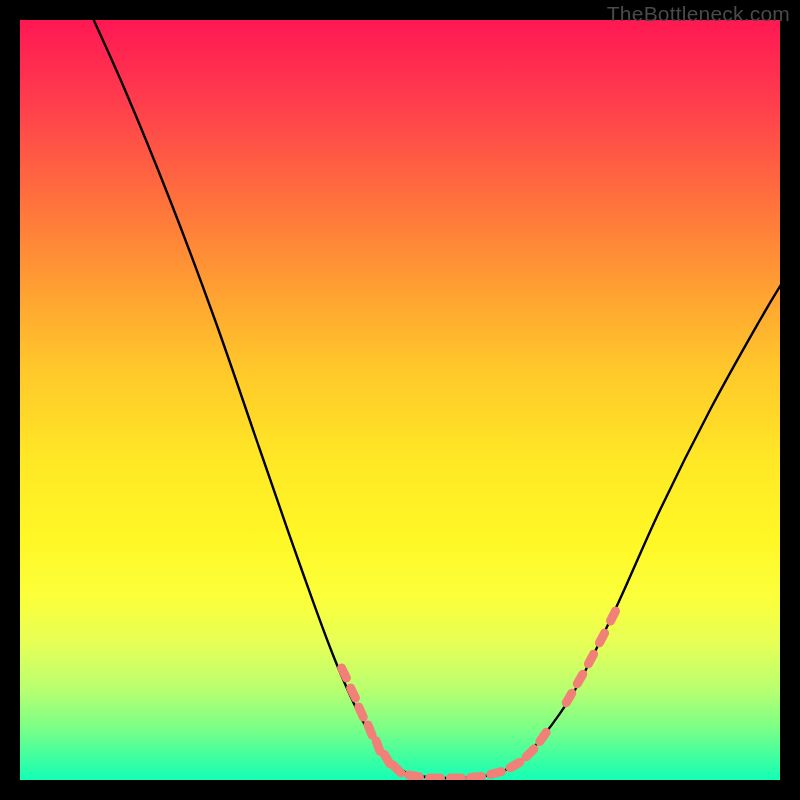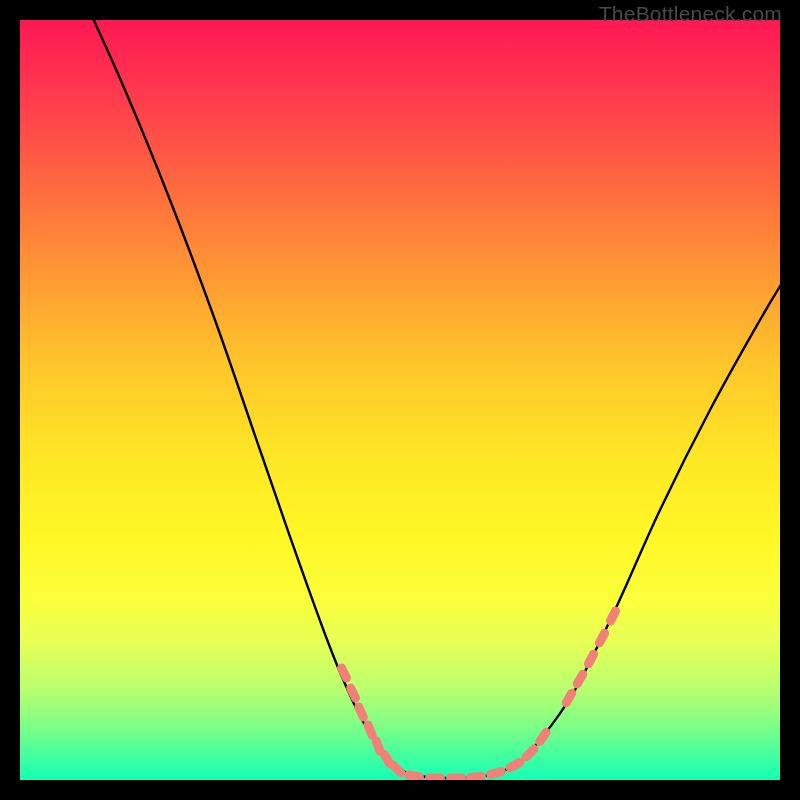--- a/index.html
+++ b/index.html
@@ -27,21 +27,21 @@
       #fbff3a 76%,
       #e6ff56 82%,
       #b9ff70 88%,
       #7dff86 93%,
       #3fffa0 97%,
       #14ffb6 100%);
   }
   .watermark {
     position: absolute;
     top: 2px;
-    right: 18px;
+    right: 10px;
     font-family: Arial, Helvetica, sans-serif;
     font-size: 21px;
     font-weight: 500;
     color: #4a4a4a;
     letter-spacing: 0.2px;
   }
   svg.curve {
     position: absolute;
     left: 0; top: 0;
     width: 100%; height: 100%;

